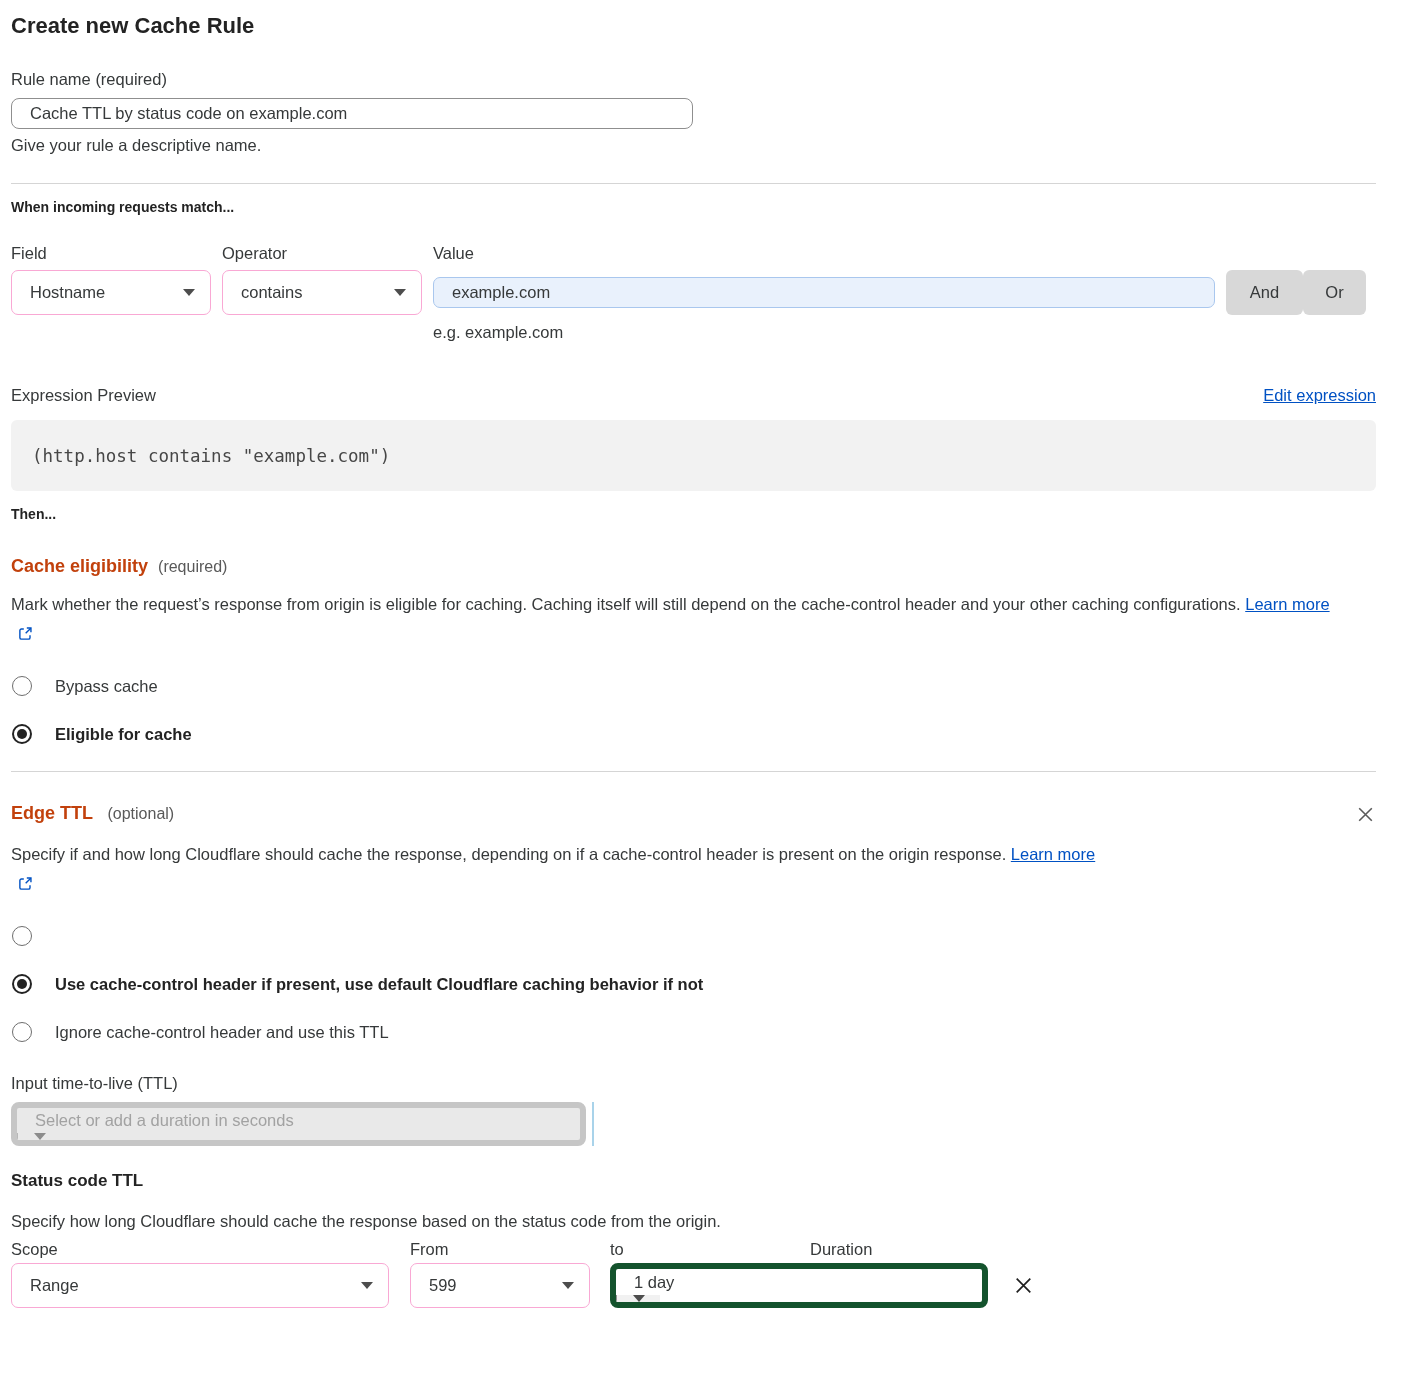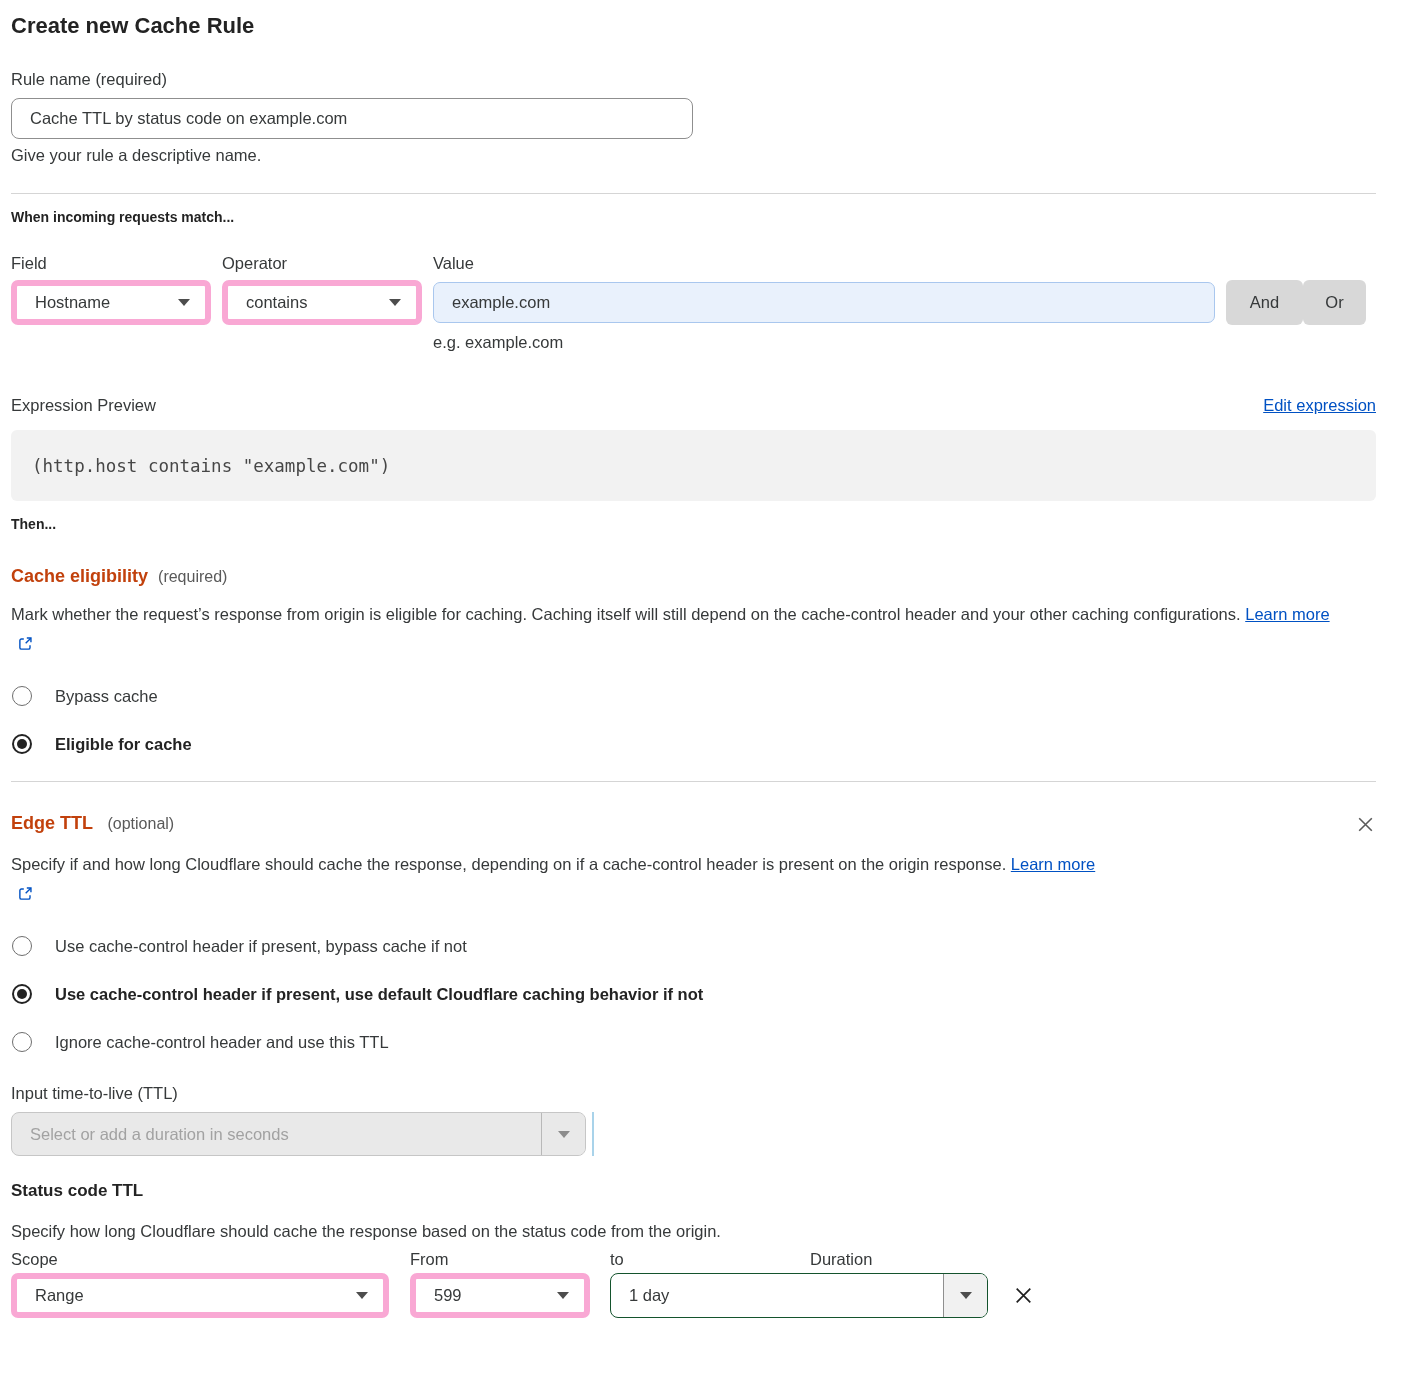--- a/index.html
+++ b/index.html
@@ -3,35 +3,35 @@
 <meta charset="utf-8">
 <style>
   html,body{margin:0;padding:0;background:#fff;}
   body{width:1412px;height:1376px;overflow:hidden;font-family:"Liberation Sans",sans-serif;color:#36393a;-webkit-font-smoothing:antialiased;}
   .content{padding:12px 36px 0 11px;box-sizing:border-box;width:1412px;border-radius:24px;}
 
   h1.page-title{margin:0;font-size:22px;line-height:28px;font-weight:700;color:#232323;}
   .field-label{display:block;font-size:16.5px;line-height:19px;color:#36393a;}
   .help-text{font-size:16.5px;line-height:19px;color:#36393a;}
 
-  .text-input{box-sizing:border-box;height:41px;border:1px solid #8f8f8f;border-radius:8px;
+  .text-input{box-sizing:border-box;height:31px;border:1px solid #8f8f8f;border-radius:8px;
     padding:0 18px;font-size:16.5px;color:#36393a;font-family:"Liberation Sans",sans-serif;background:#fff;outline:none;}
   .rule-name-input{width:682px;margin-top:9px;display:block;}
   .rule-help{margin-top:7px;}
 
   .divider{border:none;border-top:1px solid #d5d5d5;margin:28px 0 0 0;}
 
   h2.section-heading{margin:12px 0 0 0;font-size:14px;line-height:22px;font-weight:700;color:#232323;}
 
   .match-labels{display:flex;margin-top:26px;font-size:16.5px;line-height:19px;}
   .match-labels .col1{width:211px;}
   .match-labels .col2{width:211px;}
 
   .match-controls{display:flex;margin-top:7px;align-items:center;}
-  .sel{box-sizing:border-box;height:45px;border:6px solid #f9a8d4;border-radius:7px;background:#fff;
+  .sel{box-sizing:border-box;height:45px;border:1px solid #f9a8d4;border-radius:7px;background:#fff;
     display:flex;align-items:center;justify-content:space-between;padding:0 15px 0 18px;font-size:16.5px;color:#36393a;cursor:pointer;}
   .sel-field{width:200px;margin-right:11px;}
   .sel-operator{width:200px;margin-right:11px;}
   .value-input{width:782px;margin-right:11px;background:#e9f1fc;border-color:#a9c7ee;border-radius:7px;}
   .arrow{width:0;height:0;border-left:6px solid transparent;border-right:6px solid transparent;border-top:7px solid #4d4d4d;flex:none;}
   .btn-gray{box-sizing:border-box;height:45px;border:none;border-radius:6px;background:#d8d8d8;color:#36393a;
     font-size:16.5px;font-family:"Liberation Sans",sans-serif;cursor:pointer;}
   .btn-and{width:77px;margin-right:0;}
   .btn-or{width:63px;}
   .value-help{margin-top:8px;margin-left:422px;}
@@ -54,21 +54,21 @@
   .radio{box-sizing:border-box;width:20px;height:20px;border-radius:50%;border:1.5px solid #6e6e6e;margin-left:1px;position:relative;flex:none;background:#fff;}
   .radio.on{border:2px solid #232323;}
   .radio.on::after{content:"";position:absolute;left:3px;top:3px;width:10px;height:10px;border-radius:50%;background:#232323;}
   .radio-label{margin-left:23px;font-size:16.5px;line-height:20px;color:#36393a;}
   .radio-label.on{font-weight:700;color:#232323;}
 
   .edge-head-row{margin-top:30px;display:flex;justify-content:space-between;align-items:flex-start;}
   .close-btn{background:none;border:none;padding:0;cursor:pointer;margin-top:2px;}
 
   .ttl-label{margin-top:32px;}
-  .combo{box-sizing:border-box;display:flex;height:44px;border:1px solid #14532d;border-radius:8px;overflow:hidden;background:#fff;}
+  .combo{box-sizing:border-box;display:flex;height:44px;border:6px solid #14532d;border-radius:8px;overflow:hidden;background:#fff;flex-direction:column;}
   .combo-disabled{width:575px;margin-top:9px;border-color:#c6c6c6;background:#e9e9e9;}
   .combo-text{flex:1;display:flex;align-items:center;padding-left:18px;font-size:16.5px;color:#36393a;}
   .combo-disabled .combo-text{color:#a2a2a2;}
   .combo-btn{width:43px;border-left:1px solid #8f8f8f;display:flex;align-items:center;justify-content:center;background:#f1f1f1;cursor:pointer;}
   .combo-disabled .combo-btn{border-left:1px solid #b8b8b8;background:#e9e9e9;}
   .combo-disabled .arrow{border-top-color:#8c8c8c;}
   .ttl-row{display:flex;align-items:stretch;}
   .blue-tick{width:2px;background:#a9d3ea;margin-left:6px;margin-top:9px;height:44px;}
 
   .status-heading{margin-top:24px;font-size:17px;font-weight:700;color:#232323;line-height:21px;}
@@ -170,21 +170,20 @@
     <span>Specify if and how long Cloudflare should cache the response, depending on if a cache-control header is present on the origin response.</span>
     <a class="inline-link">Learn more</a><svg class="ext-icon" width="15" height="15" viewBox="0 0 16 16">
         <path d="M6.2 3.2H3.6A1.6 1.6 0 0 0 2 4.8v7.6A1.6 1.6 0 0 0 3.6 14h7.6a1.6 1.6 0 0 0 1.6-1.6V9.8" fill="none" stroke="#0051c3" stroke-width="1.5"></path>
         <path d="M9.4 2.2h4.4v4.4" fill="none" stroke="#0051c3" stroke-width="1.5"></path>
         <path d="M13.6 2.4 8.2 7.8" fill="none" stroke="#0051c3" stroke-width="1.5"></path>
       </svg>
   </div>
 
   <div class="radio-row">
     <span class="radio"></span>
-    <span class="radio-label">Use cache-control header if present, bypass cache if not</span>
   </div>
   <div class="radio-row">
     <span class="radio on"></span>
     <span class="radio-label on">Use cache-control header if present, use default Cloudflare caching behavior if not</span>
   </div>
   <div class="radio-row">
     <span class="radio"></span>
     <span class="radio-label">Ignore cache-control header and use this TTL</span>
   </div>
 

